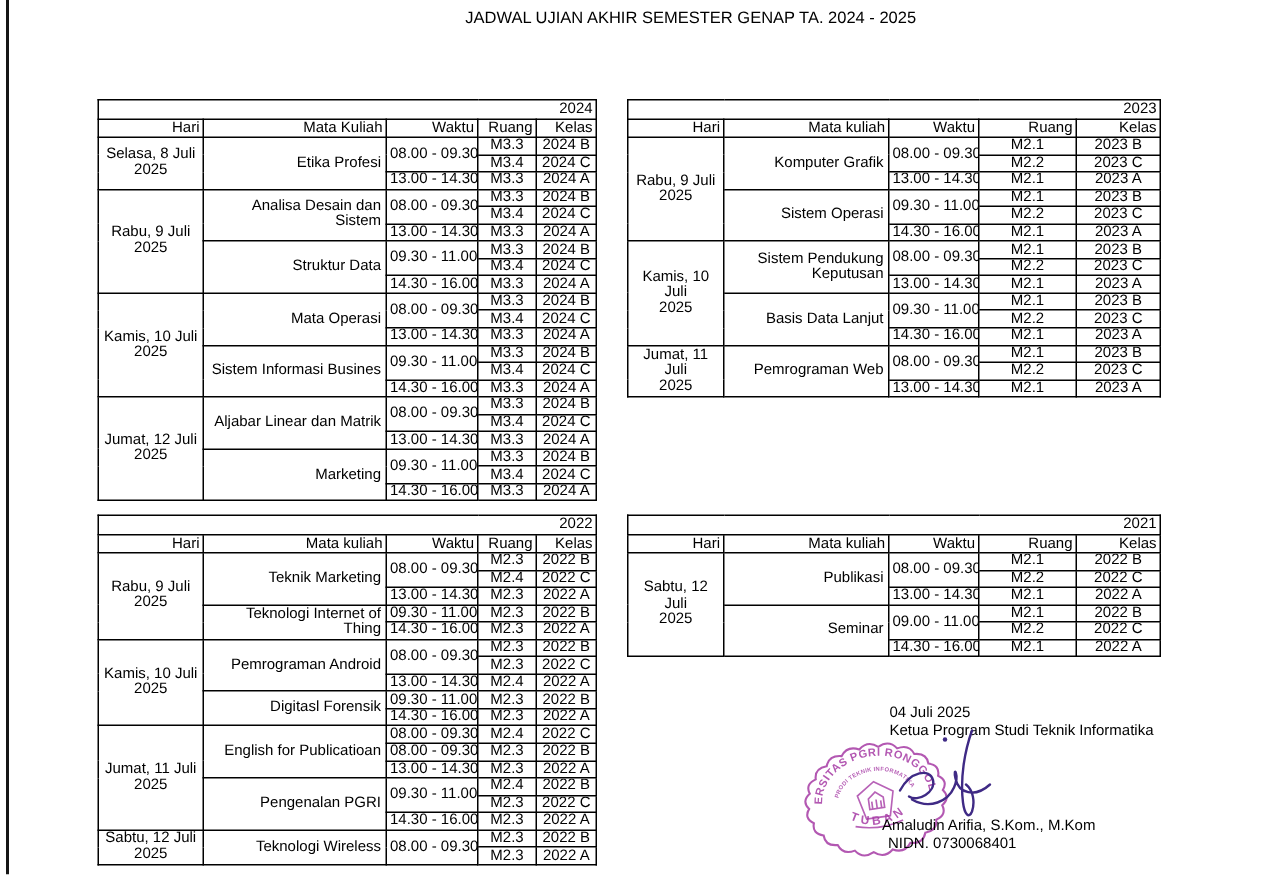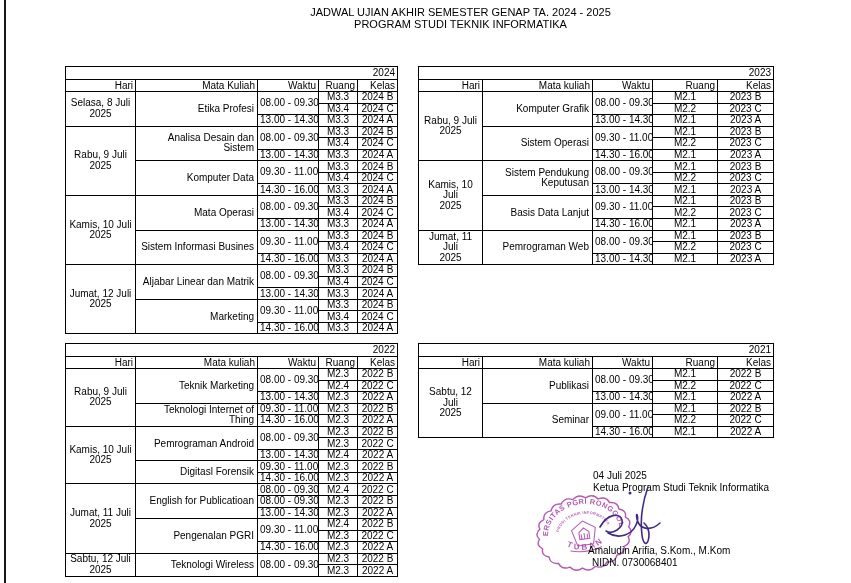--- a/index.html
+++ b/index.html
@@ -44,21 +44,20 @@
   .stampstroke{stroke:var(--stamp,#a63ba5);fill:none}
   .sigstroke{stroke:var(--sig,#3f2a85);fill:none;stroke-width:1.6;stroke-linecap:round}
 </style>
 </head>
 <body>
 
 <div class="page-edge"></div>
 
 <div class="titles">
   <div>JADWAL UJIAN AKHIR SEMESTER GENAP TA. 2024 - 2025</div>
-  <div>PROGRAM STUDI TEKNIK INFORMATIKA</div>
 </div>
 
 <div id="tables">
     <table class="sched left pos0">
       <colgroup>
         <col class="c0">
         <col class="c1">
         <col class="c2">
         <col class="c3">
         <col class="c4">
@@ -102,21 +101,21 @@
         <tr>
           <td class="rg">M3.4</td>
           <td class="kl">2024 C</td>
         </tr>
         <tr>
           <td class="wk">13.00 - 14.30</td>
           <td class="rg">M3.3</td>
           <td class="kl">2024 A</td>
         </tr>
         <tr>
-          <td class="mk" rowspan="3">Komputer Data</td>
+          <td class="mk" rowspan="3">Struktur Data</td>
           <td class="wk" rowspan="2">09.30 - 11.00</td>
           <td class="rg">M3.3</td>
           <td class="kl">2024 B</td>
         </tr>
         <tr>
           <td class="rg">M3.4</td>
           <td class="kl">2024 C</td>
         </tr>
         <tr>
           <td class="wk">14.30 - 16.00</td>

